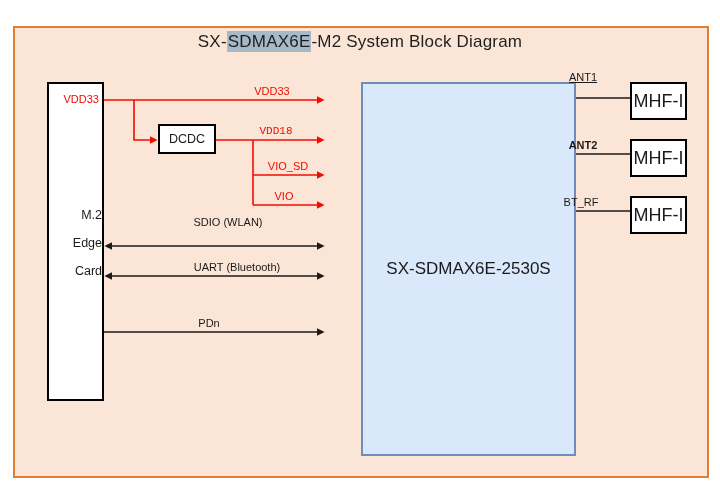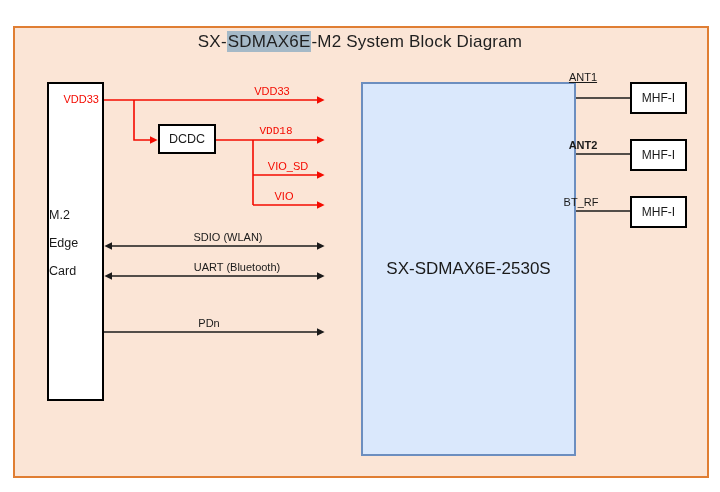--- a/index.html
+++ b/index.html
@@ -36,34 +36,34 @@
   .title .hl { background: var(--title-highlight); padding: 1px 1px; }
   .box {
     position: absolute; background: var(--box-fill);
     border: 2px solid var(--box-border);
     display: flex; align-items: center; justify-content: center;
     color: var(--line-black);
   }
   .card-edge { left: 47px; top: 82px; width: 57px; height: 319px; display: block; }
   .card-edge .stack {
     position: absolute; top: 117px; left: 0; right: 0;
-    text-align: left; font-size: 12.5px; line-height: 28px;
+    text-align: right; font-size: 12.5px; line-height: 28px;
   }
   .card-edge .pin {
     position: absolute; top: 9px; right: 3px;
     font-size: 11px; color: var(--signal-red);
   }
   .dcdc { left: 158px; top: 124px; width: 58px; height: 30px; font-size: 12.5px; }
   .chip {
     position: absolute; left: 325px; top: 82px; width: 215px; height: 374px;
     background: var(--chip-fill); border: 2px solid var(--chip-border);
     display: flex; align-items: center; justify-content: center;
     font-size: 17px; color: var(--line-black); margin-left: 36px;
   }
-  .mhf { left: 630px; width: 57px; height: 32px; font-size: 12px; }
+  .mhf { left: 630px; width: 57px; height: 38px; font-size: 18px; }
   .mhf1 { top: 82px; } .mhf2 { top: 139px; } .mhf3 { top: 196px; }
   .sig {
     position: absolute; transform: translateX(-50%);
     font-size: 11px; white-space: nowrap; line-height: 13px;
   }
   .sig.red { color: var(--signal-red); }
   .sig.blk { color: var(--line-black); }
   svg.wires { position: absolute; left: 0; top: 0; pointer-events: none; }
   .ln-red { stroke: var(--signal-red); stroke-width: 1.6; fill: none; }
   .ln-blk { stroke: var(--line-black); stroke-width: 1.6; fill: none; }
@@ -129,18 +129,18 @@
   <span>MHF-I</span>
 </div>
 <div class="box mhf mhf3">
   <span>MHF-I</span>
 </div>
 
 <div class="sig red" style="left:272px; top:85px;">VDD33</div>
 <div class="sig red" style="left:276px; top:125px;font-family:Liberation Mono, monospace;">VDD18</div>
 <div class="sig red" style="left:288px; top:160px;">VIO_SD</div>
 <div class="sig red" style="left:284px; top:190px;">VIO</div>
-<div class="sig blk" style="left:228px; top:231px;">SDIO (WLAN)</div>
+<div class="sig blk" style="left:228px; top:216px;">SDIO (WLAN)</div>
 <div class="sig blk" style="left:237px; top:261px;">UART (Bluetooth)</div>
 <div class="sig blk" style="left:209px; top:317px;">PDn</div>
 <div class="sig blk" style="left:583px; top:71px;text-decoration:underline;">ANT1</div>
 <div class="sig blk" style="left:583px; top:139px;font-weight:bold;">ANT2</div>
 <div class="sig blk" style="left:581px; top:196px;">BT_RF</div>
 
 </body></html>

